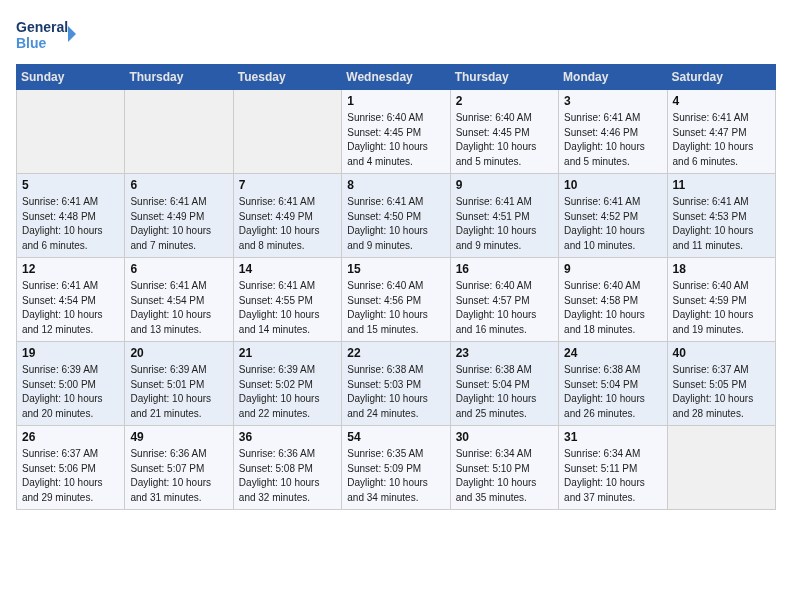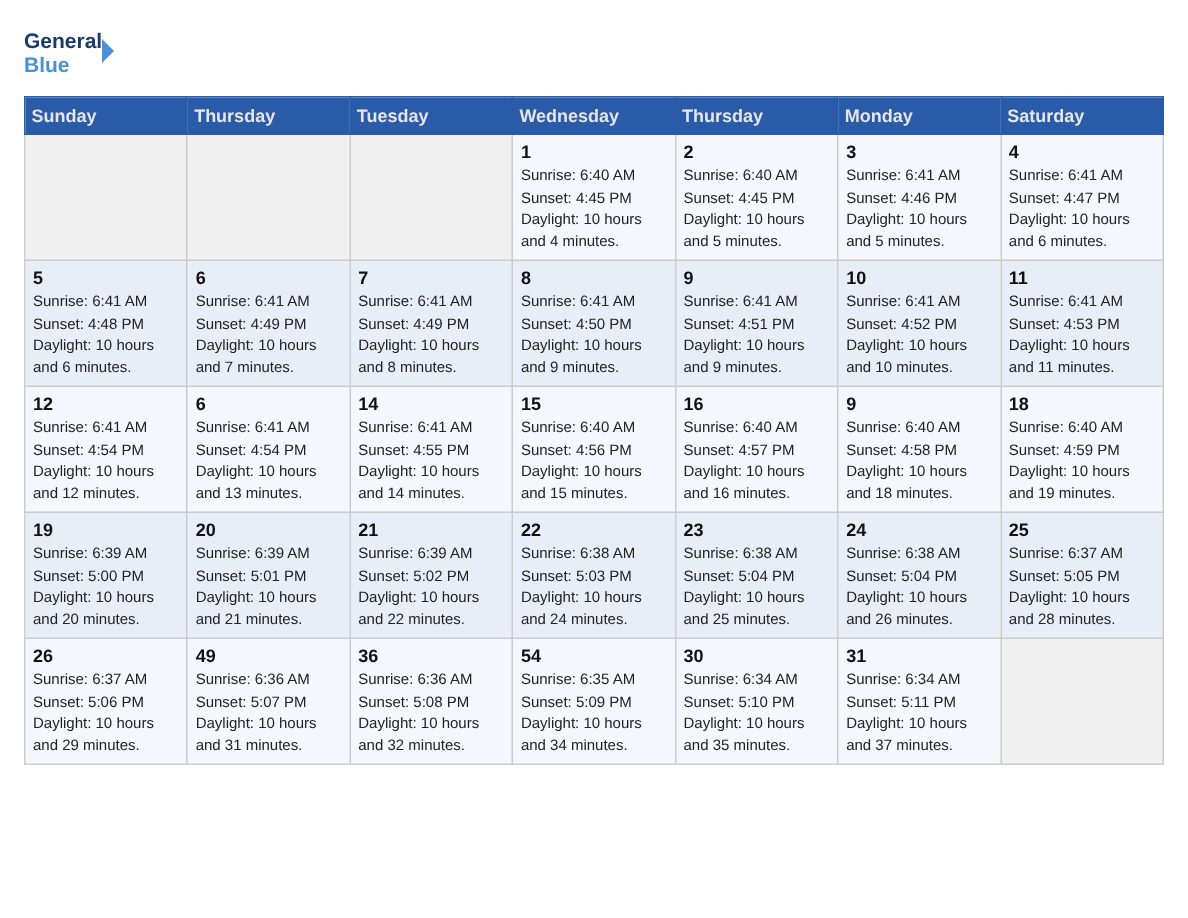--- a/index.html
+++ b/index.html
@@ -278,21 +278,21 @@
 and 25 minutes.</div>
         </td>
         <td>
           <div class="day-num">24</div>
           <div class="day-info" style="white-space: pre-line;">Sunrise: 6:38 AM
 Sunset: 5:04 PM
 Daylight: 10 hours
 and 26 minutes.</div>
         </td>
         <td>
-          <div class="day-num">25</div>
+          <div class="day-num">40</div>
           <div class="day-info" style="white-space: pre-line;">Sunrise: 6:37 AM
 Sunset: 5:05 PM
 Daylight: 10 hours
 and 28 minutes.</div>
         </td>
       </tr>
       <tr>
         <td>
           <div class="day-num">26</div>
           <div class="day-info" style="white-space: pre-line;">Sunrise: 6:37 AM

